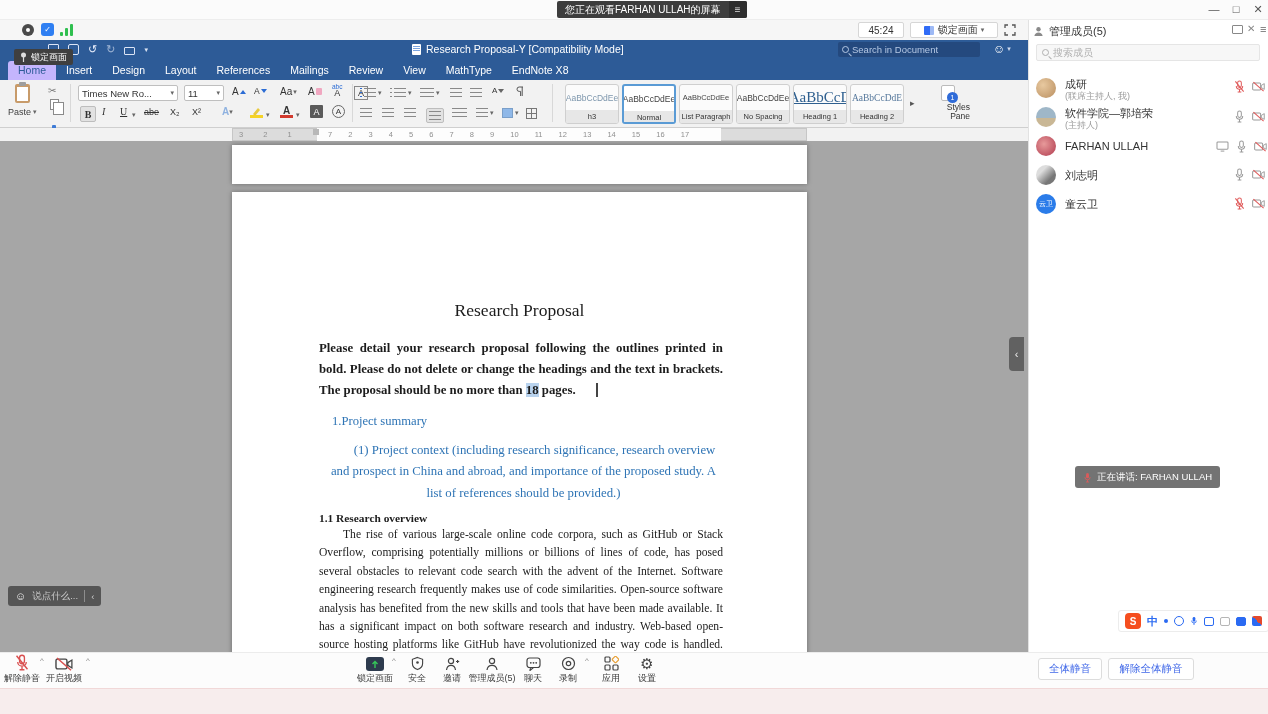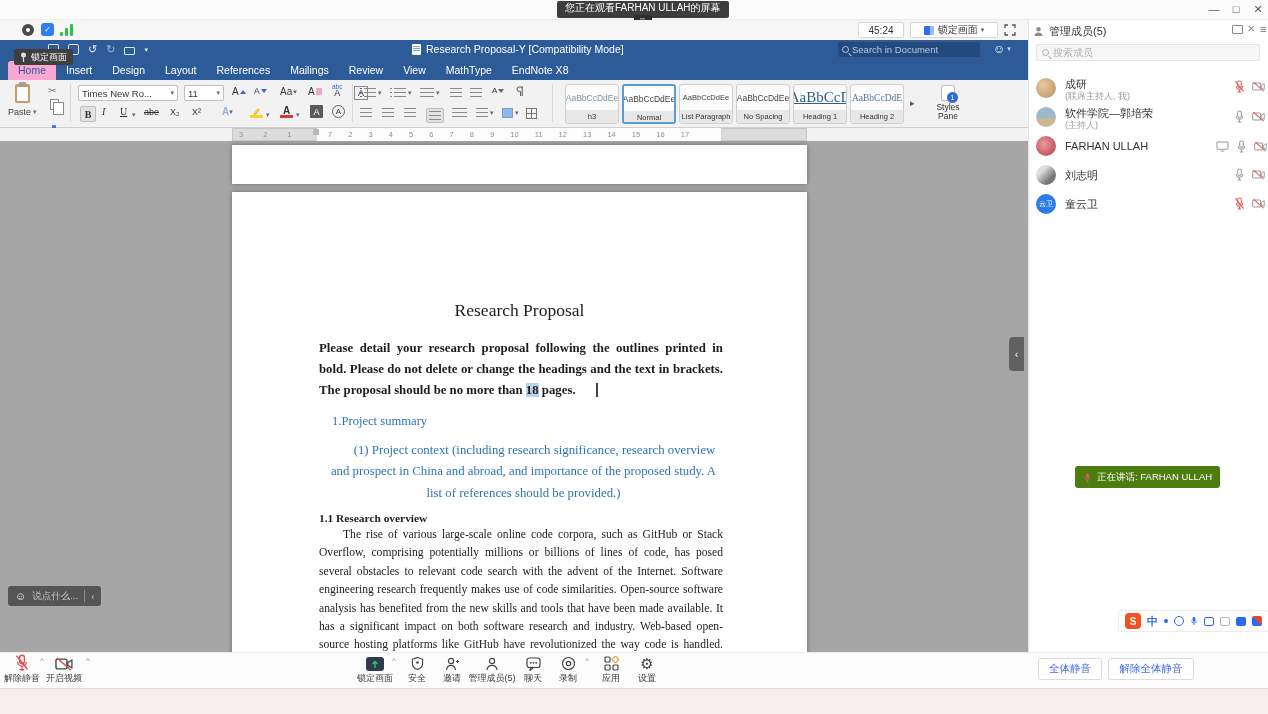--- a/index.html
+++ b/index.html
@@ -5,21 +5,21 @@
 *{margin:0;padding:0;box-sizing:border-box;}
 html,body{width:1268px;height:714px;}
 .screen{position:relative;width:1268px;height:714px;background:#a6a6a6;overflow:hidden;
   font-family:"Liberation Sans","DejaVu Sans",sans-serif;color:#333;}
 .a{position:absolute;}
 .flex{display:flex;align-items:center;}
 .serif{font-family:"Liberation Serif","DejaVu Serif",serif;}
 .just{text-align:justify;}
 
 .top-strip{left:0;top:0;width:1268px;height:20px;background:#fbfbfb;border-bottom:1px solid #ededed;}
-.banner{left:557px;top:1px;height:17px;background:#3d3d3d;border-radius:2px;display:flex;align-items:center;flex-direction:column;}
+.banner{left:557px;top:1px;height:17px;background:#3d3d3d;border-radius:2px;display:flex;align-items:center;}
 .banner-text{color:#fff;font-size:10px;padding:0 8px;white-space:nowrap;}
 .banner-menu{width:18px;height:17px;background:#2e2e2e;color:#ddd;font-size:10px;display:flex;align-items:center;justify-content:center;border-radius:0 2px 2px 0;}
 .winbtn{top:2px;width:16px;height:14px;font-size:11px;color:#555;display:flex;align-items:center;justify-content:center;}
 
 .subbar{left:0;top:20px;width:1028px;height:20px;background:#f6f6f6;}
 .stat1{left:22px;top:24px;width:12px;height:12px;border-radius:50%;background:#4a4a4a;}
 .stat1 i{display:block;width:4px;height:4px;border-radius:50%;background:#fff;margin:4px auto;}
 .stat2{left:41px;top:23px;width:13px;height:13px;border-radius:3px;background:#2f7ff2;color:#fff;font-size:8px;display:flex;align-items:center;justify-content:center;}
 .sigbar{position:absolute;bottom:0;background:#2fbf4f;width:3px;border-radius:1px;}
 .boxbtn{background:#fff;border:1px solid #d6d6d6;border-radius:2px;display:flex;align-items:center;justify-content:center;font-size:10px;color:#333;}
@@ -32,21 +32,21 @@
 .doc-ic{width:9px;height:11px;background:#fff;border-radius:1px;position:relative;margin-right:5px;}
 .doc-ic i{position:absolute;left:1px;top:2px;width:7px;height:1px;background:#7aa4e0;box-shadow:0 2px 0 #7aa4e0,0 4px 0 #7aa4e0;}
 .wtitle{color:#fff;font-size:10.5px;white-space:nowrap;}
 .wsearch{left:838px;top:42px;width:142px;height:15px;background:#24497e;border-radius:2px;display:flex;align-items:center;padding:0 4px;}
 .wsearch input{flex:1;border:none;background:transparent;color:#b5c8e4;font-size:9.5px;outline:none;}
 .wsearch input::placeholder{color:#b5c8e4;}
 .mini-search{width:7px;height:7px;border:1.2px solid #b5c8e4;border-radius:50%;position:relative;margin-right:3px;flex:none;}
 .mini-search::after{content:"";position:absolute;left:6px;top:6px;width:4px;height:1.2px;background:#b5c8e4;transform:rotate(45deg);transform-origin:0 0;}
 .tabrow{left:0;top:59px;width:1028px;height:21px;background:#2d5b97;display:flex;align-items:flex-end;padding-left:8px;}
 .wtab{color:#fff;font-size:10.5px;padding:3px 10px 4px;white-space:nowrap;}
-.wtab.active{background:#f9a8d4;color:#2d5b97;border-radius:3px 3px 0 0;}
+.wtab.active{background:#c4b5fd;color:#2d5b97;border-radius:3px 3px 0 0;}
 .share-cl{position:absolute;right:18px;top:62px;color:#fff;font-size:10.5px;display:flex;align-items:center;gap:4px;}
 .tooltip-pin{left:14px;top:49px;height:16px;background:#3f3f3f;border-radius:2px;color:#fff;font-size:9px;display:flex;align-items:center;padding:0 6px;gap:4px;z-index:6;}
 
 .ribbon{left:0;top:80px;width:1028px;height:48px;background:#f2f2f2;border-bottom:1px solid #cfcfcf;}
 .vsep{position:absolute;top:84px;width:1px;height:38px;background:#d8d8d8;}
 .clip{width:15px;height:19px;background:#c89b6a;border-radius:2px;position:relative;}
 .clip::before{content:"";position:absolute;left:2px;top:3px;width:11px;height:14px;background:#fff;}
 .clip::after{content:"";position:absolute;left:4px;top:-2px;width:7px;height:4px;background:#9e9e9e;border-radius:1px;}
 .rlbl{font-size:9px;color:#3e3e3e;}
 .selbox{background:#fff;border:1px solid #bfbfbf;border-radius:2px;display:flex;align-items:center;font-size:9.5px;color:#333;padding:0 3px;justify-content:space-between;}
@@ -89,21 +89,21 @@
 .g-search::after{content:"";position:absolute;left:6px;top:6px;width:4px;height:1.2px;background:#b0b0b0;transform:rotate(45deg);transform-origin:0 0;}
 .avatar{position:absolute;width:20px;height:20px;border-radius:50%;z-index:6;overflow:hidden;display:flex;align-items:center;justify-content:center;}
 .av1{background:radial-gradient(circle at 35% 35%,#e8c9a0,#b98e5f);}
 .av2{background:linear-gradient(180deg,#9fb7c8 55%,#c9b795 55%);}
 .av3{background:radial-gradient(circle at 40% 40%,#e79a9a,#b03a4e);}
 .av4{background:linear-gradient(135deg,#ddd 30%,#777 70%);}
 .av5{background:#2b7ce9;color:#fff;font-size:7px;}
 .pname{position:absolute;font-size:11px;color:#333;white-space:nowrap;z-index:6;}
 .prole{position:absolute;font-size:9px;color:#9a9a9a;white-space:nowrap;z-index:6;}
 .picons{position:absolute;display:flex;gap:7px;align-items:center;z-index:6;}
-.toast{left:1075px;top:466px;height:22px;background:#4d7c0f;border-radius:3px;color:#fff;font-size:9.5px;display:flex;align-items:center;padding:0 8px;gap:5px;z-index:10;}
+.toast{left:1075px;top:466px;height:22px;background:#737373;border-radius:3px;color:#fff;font-size:9.5px;display:flex;align-items:center;padding:0 8px;gap:5px;z-index:10;}
 .imebar{left:1118px;top:610px;height:22px;background:#fff;border:1px solid #ececec;border-radius:3px;display:flex;align-items:center;gap:6px;padding:0 6px;z-index:6;}
 .slogo{width:16px;height:16px;background:#f54e1f;border-radius:4px;color:#fff;font-weight:bold;font-size:10px;display:flex;align-items:center;justify-content:center;}
 .ime-ic{width:10px;height:9px;border:1.2px solid #2a6af2;border-radius:2px;}
 .pbtn{position:absolute;top:658px;height:22px;background:#fff;border:1px solid #dcdcdc;border-radius:3px;color:#4169e8;font-size:10.5px;display:flex;align-items:center;justify-content:center;z-index:7;gap:3px;}
 
 .mtoolbar{left:0;top:652px;width:1268px;height:36px;background:#fcfcfc;border-top:1px solid #ececec;z-index:6;}
 .titem{position:absolute;top:654px;width:56px;text-align:center;z-index:7;}
 .titem .lb{font-size:9px;color:#3c3c3c;margin-top:1px;white-space:nowrap;}
 .titem .ic{height:17px;display:flex;align-items:flex-end;justify-content:center;}
 .tcaret{position:absolute;font-size:8px;color:#888;z-index:8;}
@@ -392,21 +392,21 @@
   </div>
   <div class="style-card" style="left:793px;">
     <div class="smp serif" style="font-size:15px;color:#2e5f8f;text-decoration:underline;">AaBbCcD</div>
     <div class="nm">Heading 1</div>
   </div>
   <div class="style-card" style="left:850px;">
     <div class="smp serif" style="font-size:9.5px;color:#55779b;">AaBbCcDdE</div>
     <div class="nm">Heading 2</div>
   </div>
   <div class="a" style="left:910px;top:98px;font-size:9px;color:#555;"><span>▸</span></div>
-  <div class="a" style="left:926px;top:85px;width:44px;text-align:center;">
+  <div class="a" style="left:926px;top:85px;width:44px;text-align:right;">
     <div class="sp-ic">
         <i>1</i>
       </div>
     <div style="font-size:8.5px;line-height:9px;color:#333;">Styles Pane</div>
   </div>
 
   <div class="a" style="left:0;top:128px;width:1028px;height:13px;background:#f2f2f2;"></div>
   <div class="a ruler-base"></div>
   <div class="a ruler-in"></div>
   <div class="a rnum" style="left:239px;width:76px;word-spacing:18px;">3 2 1</div>

